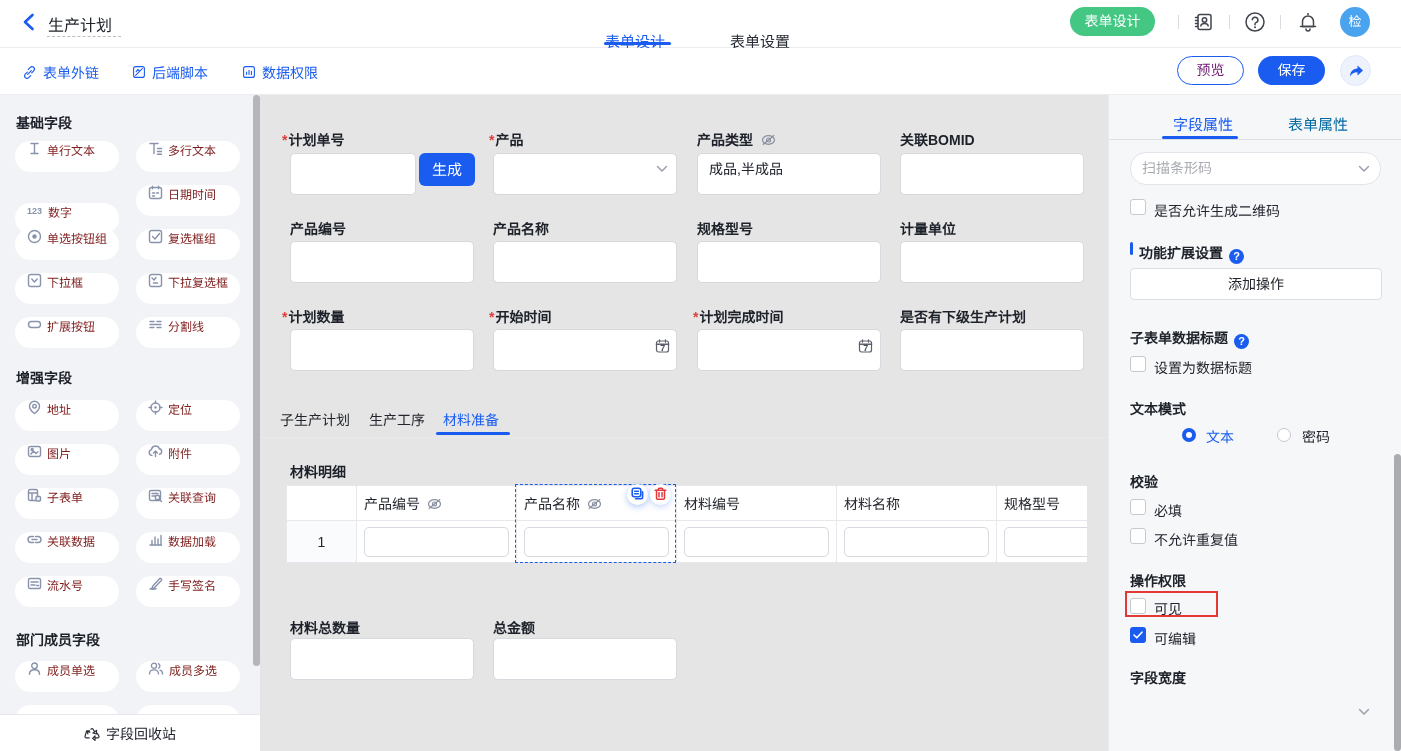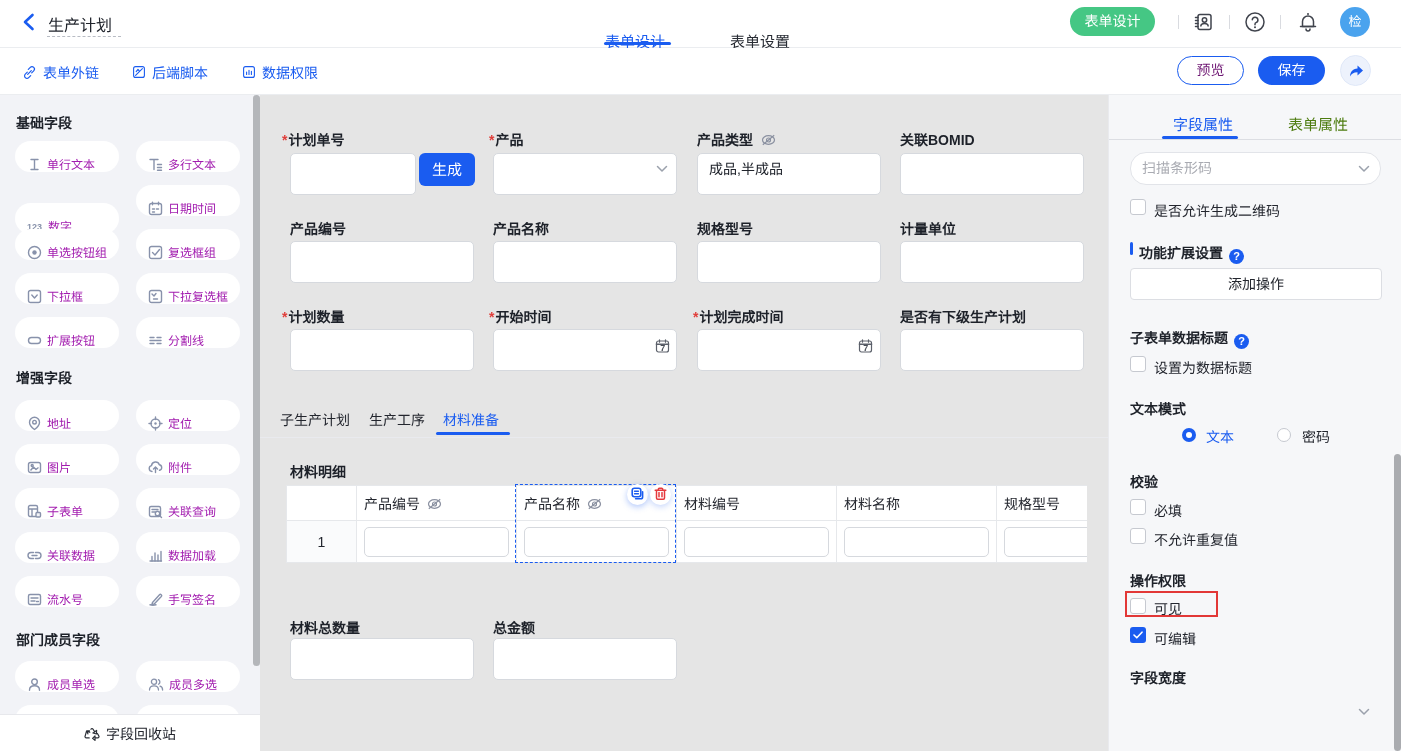--- a/index.html
+++ b/index.html
@@ -25,21 +25,21 @@
   #tbar { position:absolute; left:0; top:48px; width:1401px; height:47px; background:#fff; border-bottom:1px solid #ebedf0; }
   .tbar-item { position:absolute; top:14px; height:20px; color:#1a5cf0; font-size:14px; display:flex; align-items:center; }
   .tbar-item svg { margin-right:7px; }
   #btn-preview { position:absolute; left:1177px; top:8px; width:67px; height:29px; border:1px solid #1a5cf0; border-radius:15px; color:#701a75; text-align:center; line-height:27px; font-size:14px; background:#fff; }
   #btn-save { position:absolute; left:1258px; top:8px; width:67px; height:29px; background:#1a5cf0; border-radius:15px; color:#fff; text-align:center; line-height:29px; font-size:14px; }
   #btn-share { position:absolute; left:1340px; top:7px; width:31px; height:31px; background:#edf2fc; border-radius:50%; border:1px solid #e0e8f8; }
 
   
   #sidebar { position:absolute; left:0; top:95px; width:260px; height:656px; background:#f2f3f7; overflow:hidden; }
   .sb-title { position:absolute; left:16px; font-size:14px; font-weight:bold; color:#1d2129; }
-  .pill { position:absolute; width:104px; height:31px; background:#fff; border-radius:16px; display:flex; align-items:flex-end; font-size:12px; color:#a21caf; white-space:nowrap; }
+  .pill { position:absolute; width:104px; height:31px; background:#fff; border-radius:16px; display:flex; align-items:flex-start; font-size:12px; color:#7f1d1d; white-space:nowrap; }
   .pill svg { margin-left:12px; margin-right:5px; flex:none; }
   .pill.c1 { left:15px; }
   .pill.c2 { left:136px; }
   #sb-scroll { position:absolute; left:253px; top:95px; width:7px; height:571px; background:#b4b6ba; border-radius:4px; }
   #recycle { position:absolute; left:0; top:714px; width:260px; height:37px; background:#fff; border-top:1px solid #e7e8ec; color:#23262e; font-size:14px; display:flex; align-items:center; justify-content:center; }
 
   
   #canvas { position:absolute; left:260px; top:95px; width:848px; height:656px; background:#e5e5e5; overflow:hidden; }
   .flabel { position:absolute; font-size:14px; font-weight:bold; color:#1d2129; white-space:nowrap; }
   .flabel .req { color:#e03e3a; margin-right:1px; font-weight:bold; }
@@ -55,21 +55,21 @@
   #tblwrap { position:absolute; left:26px; top:390px; width:801px; height:78px; overflow:hidden; }
   table.sub { border-collapse:collapse; table-layout:fixed; width:870px; background:#fff; }
   table.sub td { border:1px solid #e6e8eb; font-size:14px; color:#23262e; }
   td.numcell { background:#fafbfc; text-align:center; color:#3a3f47; }
   .cellinput { width:145px; height:30px; border:1px solid #d6d9de; border-radius:5px; margin-left:7px; background:#fff; }
 
   .qmark { display:inline-block; width:15px; height:15px; border-radius:50%; background:#1a5cf0; color:#fff; font-size:11px; font-weight:bold; text-align:center; line-height:15px; vertical-align:-2px; margin-left:6px; }
 
   
   #panel { position:absolute; left:1108px; top:95px; width:293px; height:656px; background:#f6f7f9; border-left:1px solid #e9eaee; }
-  .ptab { position:absolute; top:18px; font-size:15px; color:#4d7c0f; }
+  .ptab { position:absolute; top:18px; font-size:15px; color:#0369a1; }
   #ptab-line { position:absolute; left:0; top:44px; width:293px; height:1px; background:#dcdee3; }
   #ptab-active { position:absolute; left:53px; top:41px; width:76px; height:3px; background:#1a5cf0; border-radius:2px; }
   .pselect { position:absolute; left:21px; width:251px; height:33px; background:#fff; border:1px solid #e2e4e9; border-radius:16px; font-size:14px; line-height:31px; padding-left:11px; }
   .cb { position:absolute; left:21px; width:16px; height:16px; border:1px solid #c6c9d0; border-radius:3px; background:#fff; }
   .cblabel { position:absolute; left:45px; font-size:14px; color:#23262e; }
   .ptitle { position:absolute; left:21px; font-size:14px; font-weight:bold; color:#1d2129; }
 </style>
 </head>
 <body>
 <div id="app">

